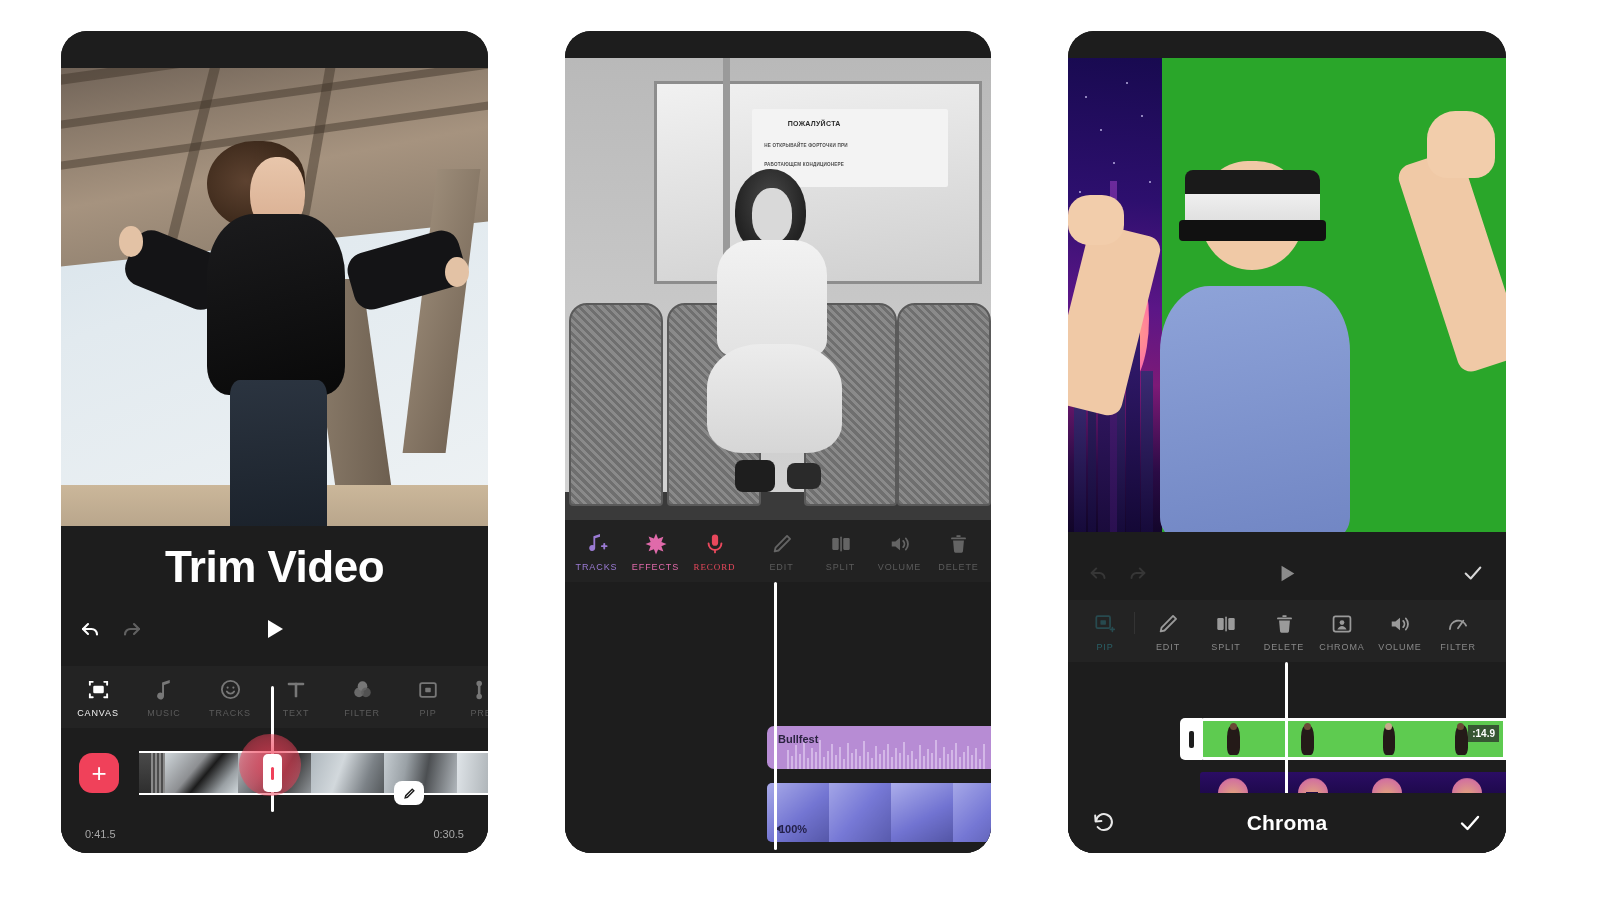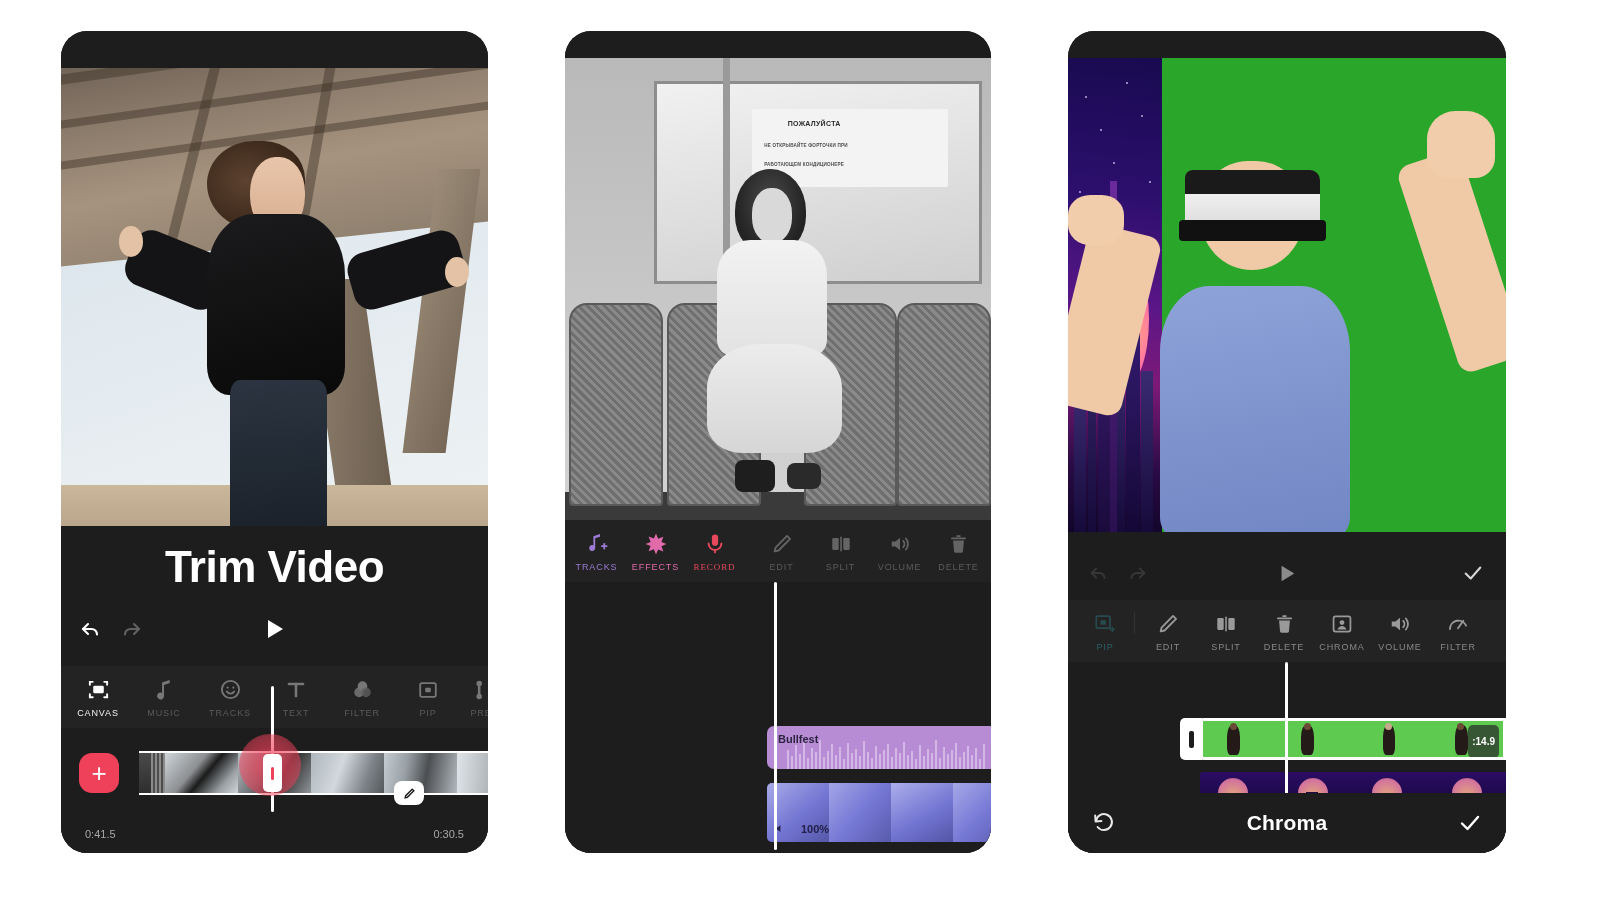--- a/index.html
+++ b/index.html
@@ -590,21 +590,21 @@
             <span class="track-lbl" style="left:11px;top:7px;">Bullfest</span>
           </div>
 
           <div class="clip" style="left:202px;right:0;top:201px;height:59px;background:#7b7ee0;border-radius:5px 0 0 5px;">
             <div class="thumbwrap" style="inset:0;opacity:.42;">
               <div class="thumb" style="width:62px;background:linear-gradient(140deg,#e9e9f5,#6a6abf 55%,#23235c);"></div>
               <div class="thumb" style="width:62px;background:linear-gradient(130deg,#dcdcf0,#7272c8 50%,#2b2b66);"></div>
               <div class="thumb" style="width:62px;background:linear-gradient(150deg,#f0f0fa,#6565bd 58%,#1f1f55);"></div>
               <div class="thumb" style="width:62px;background:linear-gradient(135deg,#e2e2f3,#7070c5 52%,#26265f);"></div>
             </div>
-            <span class="vol-lbl" style="left:34px;bottom:7px;text-align:center;">100%</span>
+            <span class="vol-lbl" style="left:12px;bottom:7px;text-align:center;">100%</span>
             <svg style="position:absolute;left:7px;bottom:8px;" width="11" height="11" viewBox="0 0 24 24" fill="#23204a">
               <path d="M4 9h4.5L14 4.5v15L8.5 15H4z"></path>
             </svg>
           </div>
 
           <div class="playhead" style="left:209px;top:0;height:268px;"></div>
 
         </div>
       </div>
     </div>
@@ -759,21 +759,21 @@
               <div class="thumb" style="width:76px;position:relative;background:#5ecb50;">
                 <span style="position:absolute;left:28px;top:4px;width:12px;height:30px;background:#241a18;border-radius:40% 40% 26% 26%;"></span>
                 <span style="position:absolute;left:30px;top:2px;width:7px;height:7px;background:#c8a88c;border-radius:50%;"></span>
               </div>
               <div class="thumb" style="width:76px;position:relative;background:#5ecb50;">
                 <span style="position:absolute;left:24px;top:4px;width:13px;height:30px;background:#241a18;border-radius:40% 40% 26% 26%;"></span>
                 <span style="position:absolute;left:26px;top:2px;width:7px;height:7px;background:#6b4a36;border-radius:50%;"></span>
               </div>
 
             </div>
-            <span style="position:absolute;right:4px;top:4px;background:rgba(40,40,40,.72);color:#fff;font-size:10px;font-weight:700;padding:11px 4px;border-radius:5px;">:14.9</span>
+            <span style="position:absolute;right:4px;top:4px;background:rgba(40,40,40,.72);color:#fff;font-size:10px;font-weight:700;padding:3px 4px;border-radius:0;">:14.9</span>
           </div>
 
           <div style="position:absolute;left:112px;top:56px;width:22px;height:42px;background:#fff;border-radius:5px 0 0 5px;display:flex;align-items:center;justify-content:center;">
             <i style="display:block;width:5px;height:17px;background:#1d1d1d;border-radius:2px;"></i>
           </div>
 
           <div class="clip" style="left:132px;right:0;top:110px;height:42px;border-radius:3px 0 0 3px;overflow:hidden;">
             <div class="thumbwrap" style="inset:0;">
               <div class="thumb" style="width:76px;position:relative;background:linear-gradient(#2b0d64,#120536);">
                 <span style="position:absolute;left:18px;top:6px;width:30px;height:30px;background:radial-gradient(circle at 50% 60%,#e3a77c,#d3739d 70%,rgba(0,0,0,0));border-radius:50%;"></span>

